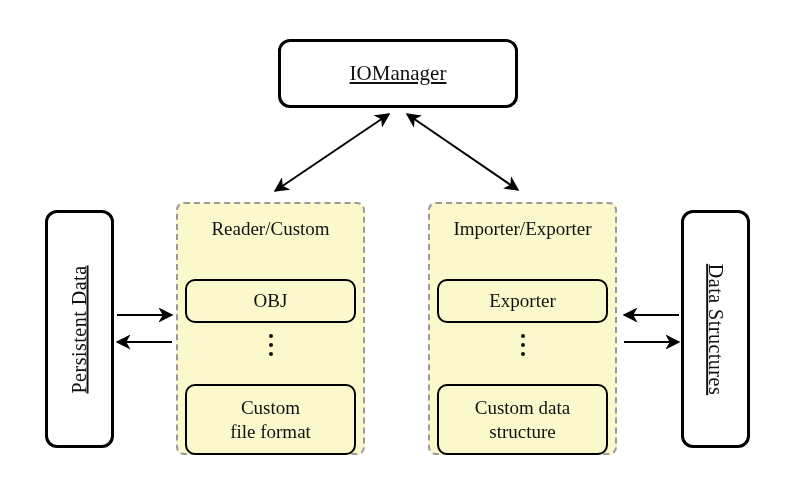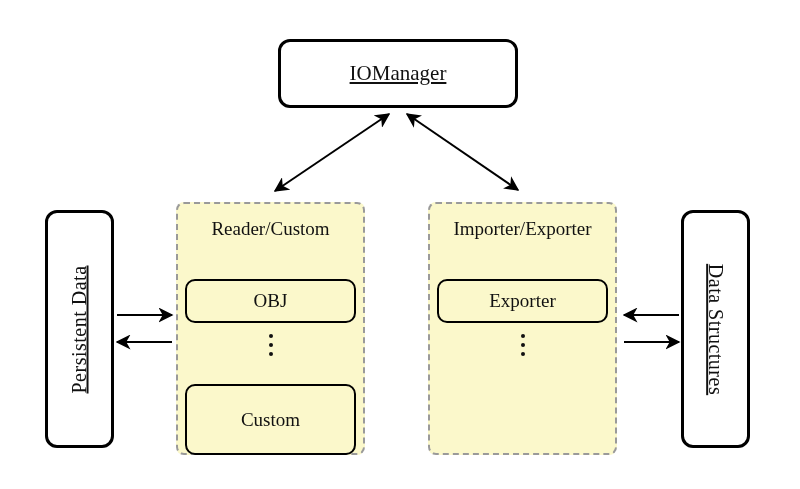--- a/index.html
+++ b/index.html
@@ -129,32 +129,37 @@
     <div class="inner-box top">
       <span>OBJ</span>
     </div>
     <div class="vdots">
       <span class="dot"></span>
       <span class="dot"></span>
       <span class="dot"></span>
     </div>
     <div class="inner-box bottom">
       <span style="display: block;">Custom</span>
+      <span style="display: block;">file format</span>
     </div>
   </div>
 
   <div class="panel right">
     <div class="panel-title">Importer/Exporter</div>
     <div class="inner-box top">
       <span>Exporter</span>
     </div>
     <div class="vdots">
       <span class="dot"></span>
       <span class="dot"></span>
       <span class="dot"></span>
+    </div>
+    <div class="inner-box bottom">
+      <span style="display: block;">Custom data</span>
+      <span style="display: block;">structure</span>
     </div>
   </div>
 
   <svg class="arrows-layer" width="800" height="489" viewBox="0 0 800 489" xmlns="http://www.w3.org/2000/svg">
     <defs>
       <marker id="ah" viewBox="0 0 10 10" refX="9" refY="5" markerWidth="7.5" markerHeight="7.5" orient="auto-start-reverse">
         <path d="M0,0 L10,5 L0,10 L2.8,5 Z" fill="#000000"></path>
       </marker>
     </defs>
     <line x1="389" y1="114" x2="275" y2="191" marker-start="url(#ah)" marker-end="url(#ah)"></line>

